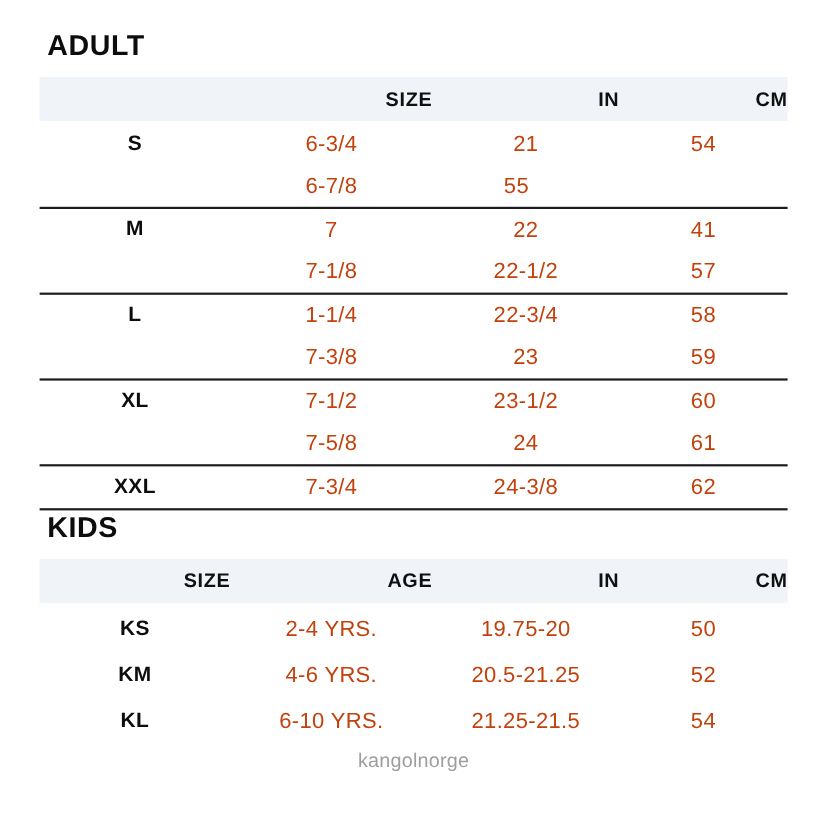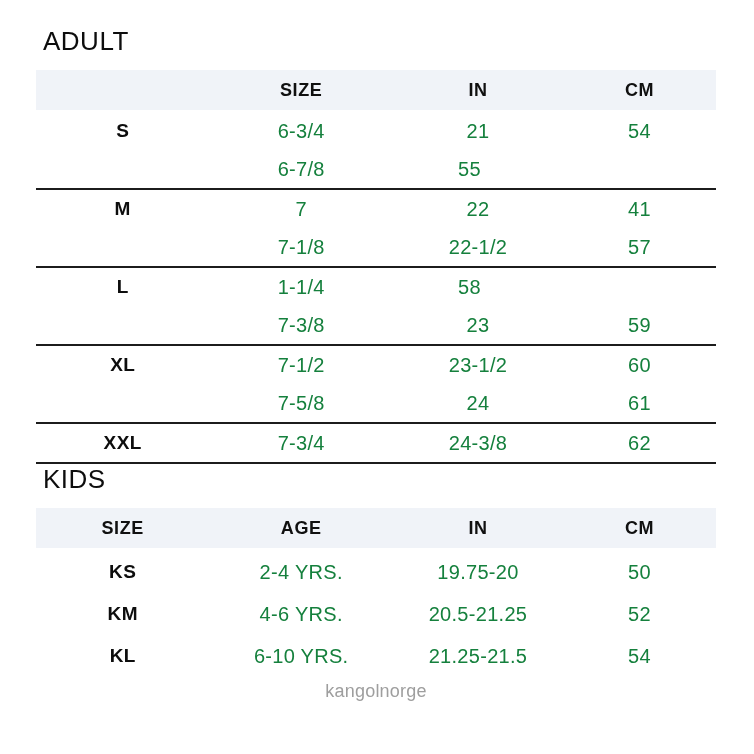--- a/index.html
+++ b/index.html
@@ -7,45 +7,46 @@
   body {
     width: 754px; height: 754px;
     font-family: "Liberation Sans", sans-serif;
     color: #3a3a3a;
     overflow: hidden;
   }
   .page { width: 754px; height: 754px; padding: 26px 38px 0 36px; }
 
   .section-title {
     font-size: 26px;
-    font-weight: 400;
+    font-weight: 700;
     letter-spacing: 0.5px;
     color: #0d0d0d;
     padding-left: 7px;
     margin-bottom: 13px;
   }
 
   .table { width: 680px; }
 
   .trow { display: flex; align-items: center; }
-  .c  { text-align: center; font-size: 20px; letter-spacing: 0.3px; color: #15803d; }
+  .c  { text-align: center; font-size: 20px; letter-spacing: 0.3px; color: #c2410c; }
   .c1 { width: 25.5%; }
   .c2 { width: 27%; }
   .c3 { width: 25%; }
   .c4 { width: 22.5%; }
 
   .thead {
     height: 40px;
     background: #f0f3f8;
   }
   .thead .c {
     font-size: 18px;
     font-weight: 800;
     letter-spacing: 0.6px;
     color: #101010;
+    text-align: right;
   }
 
   .adult-body .group { border-bottom: 2px solid #1c1c1c; }
   .adult-body .trow { height: 38px; }
   .adult-body { margin-top: 2px; }
 
   .lbl {
     font-weight: 800;
     font-size: 19px;
     letter-spacing: 0.4px;
@@ -108,20 +109,21 @@
           <div class="c c2">7-1/8</div>
           <div class="c c3">22-1/2</div>
           <div class="c c4">57</div>
         </div>
       </div>
 
       <div class="group">
         <div class="trow">
           <div class="c c1 lbl">L</div>
           <div class="c c2">1-1/4</div>
+          <div class="c c3">22-3/4</div>
           <div class="c c4">58</div>
         </div>
         <div class="trow">
           <div class="c c1"></div>
           <div class="c c2">7-3/8</div>
           <div class="c c3">23</div>
           <div class="c c4">59</div>
         </div>
       </div>
 

